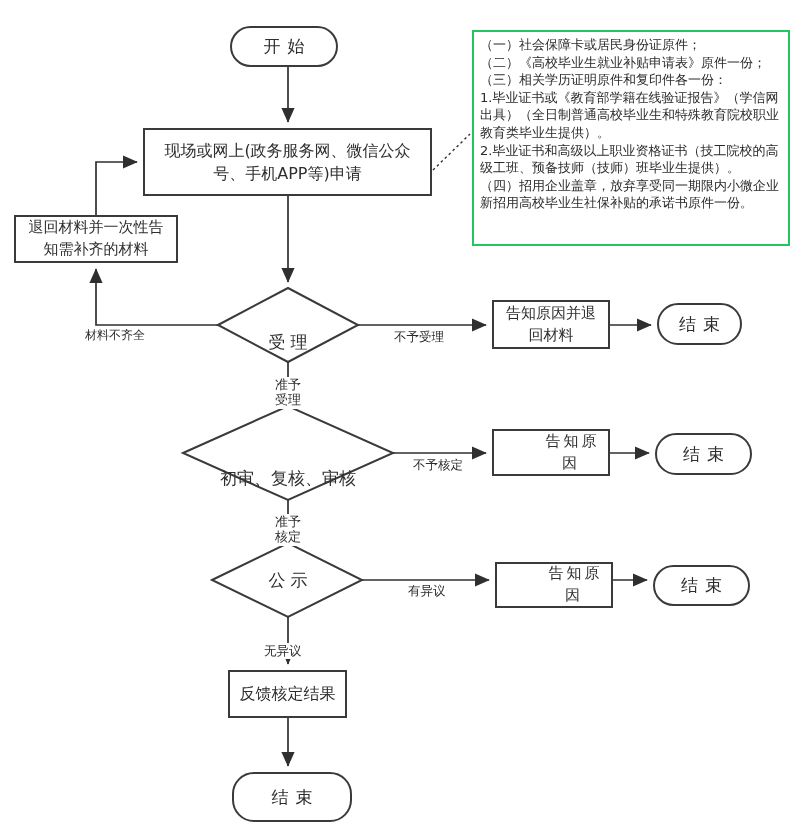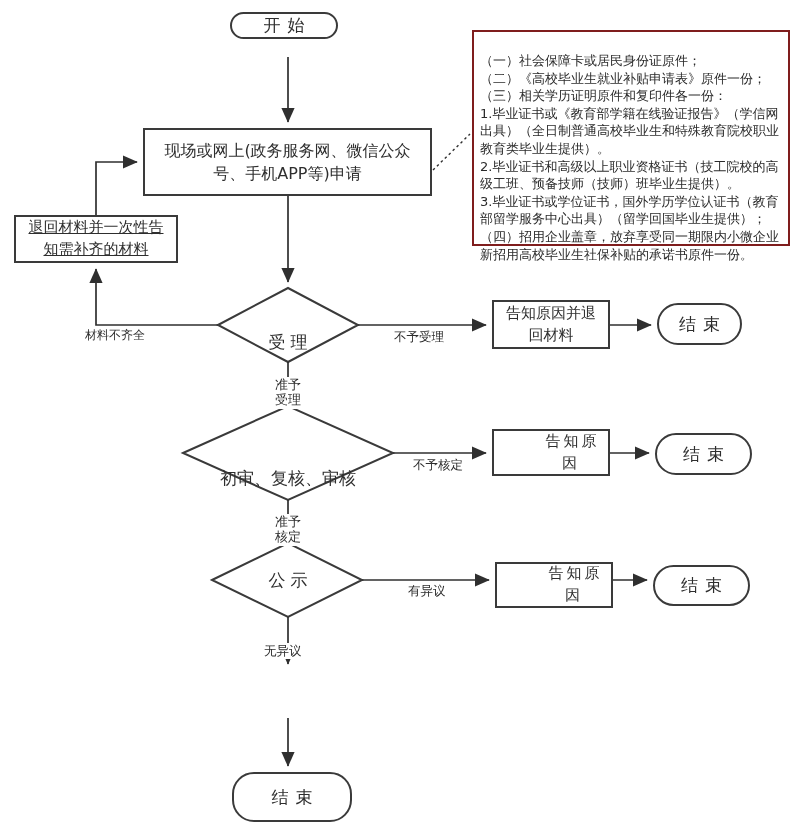--- a/index.html
+++ b/index.html
@@ -21,22 +21,22 @@
     position:absolute; display:flex; align-items:center; justify-content:center;
     text-align:center; font-size:17px;
   }
   .dlabel.sp { letter-spacing:5px; text-indent:5px; }
   .elabel {
     position:absolute; background:#ffffff; font-size:12.5px; color:#2e2e2e;
     text-align:center; line-height:1.15; padding:1px 1px;margin-top:11px;
   }
   .notes {
     position:absolute; left:472px; top:30px; width:318px; height:216px;
-    border:2px solid #7f1d1d; background:#ffffff;
-    padding:20px 4px 0 6px; font-size:13px; line-height:17.6px; color:#2b2b2b;
+    border:2px solid #22c55e; background:#ffffff;
+    padding:4px 4px 0 6px; font-size:13px; line-height:17.6px; color:#2b2b2b;
   }
 </style>
 </head>
 <body>
 
 <div id="canvas">
 
   <svg class="wires" viewBox="0 0 792 830" xmlns="http://www.w3.org/2000/svg">
     <defs>
       <marker id="arr" markerWidth="10" markerHeight="8" refX="8.5" refY="4" orient="auto">
@@ -58,47 +58,47 @@
     <path d="M288,362 V400" fill="none" stroke="#2f2f2f" stroke-width="1.7" marker-end="url(#arr)"></path>
     <path d="M393,453 H486" fill="none" stroke="#2f2f2f" stroke-width="1.7" marker-end="url(#arr)"></path>
     <path d="M610,453 H649" fill="none" stroke="#2f2f2f" stroke-width="1.7" marker-end="url(#arr)"></path>
     <path d="M288,500 V537" fill="none" stroke="#2f2f2f" stroke-width="1.7" marker-end="url(#arr)"></path>
     <path d="M362,580 H489" fill="none" stroke="#2f2f2f" stroke-width="1.7" marker-end="url(#arr)"></path>
     <path d="M613,580 H647" fill="none" stroke="#2f2f2f" stroke-width="1.7" marker-end="url(#arr)"></path>
     <path d="M288,617 V664" fill="none" stroke="#2f2f2f" stroke-width="1.7" marker-end="url(#arr)"></path>
     <path d="M288,718 V766" fill="none" stroke="#2f2f2f" stroke-width="1.7" marker-end="url(#arr)"></path>
   </svg>
 
-  <div class="node terminal" style="left:230px; top:12px; width:108px; height:27px;">开始</div>
+  <div class="node terminal" style="left:230px; top:26px; width:108px; height:41px;">开始</div>
   <div class="node terminal" style="left:657px; top:303px; width:85px; height:42px;">结束</div>
   <div class="node terminal" style="left:655px; top:433px; width:97px; height:42px;">结束</div>
   <div class="node terminal" style="left:653px; top:565px; width:97px; height:41px;">结束</div>
   <div class="node terminal" style="left:232px; top:772px; width:120px; height:50px;">结束</div>
 
   <div class="node process" style="left:143px; top:128px; width:289px; height:68px;">现场或网上(政务服务网、微信公众号、手机APP等)申请</div>
-  <div class="node process" style="left:14px; top:215px; width:164px; height:48px; font-size:15px;text-decoration:underline;">退回材料并一次性告知需补齐的材料</div>
+  <div class="node process" style="left:14px; top:215px; width:164px; height:48px; font-size:15px;">退回材料并一次性告知需补齐的材料</div>
   <div class="node process" style="left:492px; top:300px; width:118px; height:49px; font-size:15px;">告知原因并退回材料</div>
   <div class="node process sp" style="left:492px; top:429px; width:118px; height:47px; font-size:15px;">告知原因</div>
   <div class="node process sp" style="left:495px; top:562px; width:118px; height:46px; font-size:15px;">告知原因</div>
+  <div class="node process" style="left:228px; top:670px; width:119px; height:48px;">反馈核定结果</div>
 
   <div class="dlabel sp" style="left:238px; top:314px; width:100px; height:22px;margin-top:17px;">受理</div>
   <div class="dlabel" style="left:185px; top:447px; width:206px; height:22px;margin-top:20px;">初审、复核、审核</div>
   <div class="dlabel sp" style="left:238px; top:569px; width:100px; height:22px;">公示</div>
 
   <div class="elabel" style="left:84px; top:317px; font-size:12px;">材料不齐全</div>
   <div class="elabel" style="left:393px; top:318px;">不予受理</div>
   <div class="elabel" style="left:271px; top:366px; width:34px; font-size:13px;">准予受理</div>
   <div class="elabel" style="left:412px; top:446px;">不予核定</div>
   <div class="elabel" style="left:271px; top:503px; width:34px; font-size:13px;">准予核定</div>
   <div class="elabel" style="left:407px; top:572px;">有异议</div>
   <div class="elabel" style="left:263px; top:632px;">无异议</div>
 
   <div class="notes">
     <div>（一）社会保障卡或居民身份证原件；</div>
     <div>（二）《高校毕业生就业补贴申请表》原件一份；</div>
     <div>（三）相关学历证明原件和复印件各一份：</div>
     <div>1.毕业证书或《教育部学籍在线验证报告》（学信网出具）（全日制普通高校毕业生和特殊教育院校职业教育类毕业生提供）。</div>
     <div>2.毕业证书和高级以上职业资格证书（技工院校的高级工班、预备技师（技师）班毕业生提供）。</div>
-    <div>3.毕业证书或学位证书，国外学历学位认证书（教育部留学服务中心出具）（留学回国毕业生提供）；</div>
     <div>（四）招用企业盖章，放弃享受同一期限内小微企业新招用高校毕业生社保补贴的承诺书原件一份。</div>
   </div>
 
 </div>
 
 </body></html>

